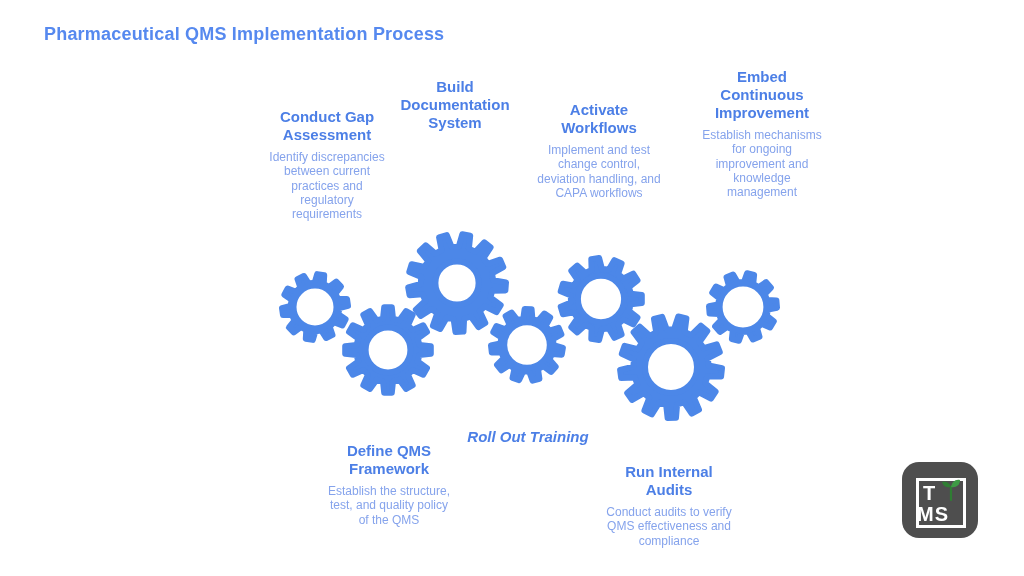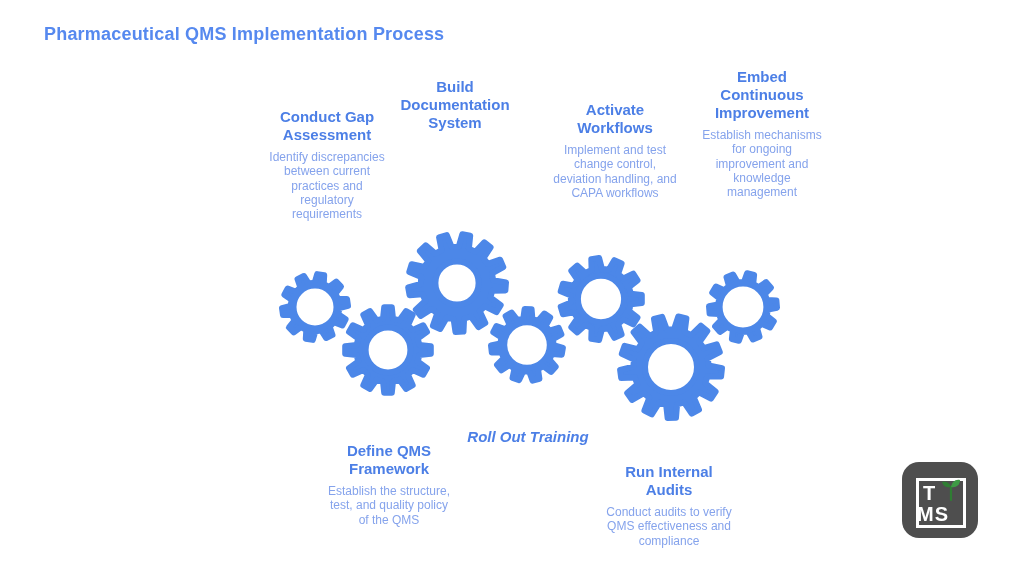--- a/index.html
+++ b/index.html
@@ -40,21 +40,21 @@
   .step .step-desc {
     margin: 6px 0 0 0;
     font-size: 12px;
     line-height: 1.19;
     color: var(--body, #85a3ec);
   }
   #step-0 { left: 269px; top: 108px; width: 116px; }
   #step-1 { left: 327px; top: 442px; width: 124px; }
   #step-2 { left: 393px; top: 78px;  width: 124px; }
   #step-3 { left: 466px; top: 428px; width: 124px; font-style: italic; }
-  #step-4 { left: 537px; top: 101px; width: 124px; margin-left: 16px; }
+  #step-4 { left: 537px; top: 101px; width: 124px; }
   #step-5 { left: 606px; top: 463px; width: 126px; }
   #step-6 { left: 681px; top: 68px;  width: 122px; margin-left: 20px; }
   #gear-canvas {
     position: absolute;
     left: 0;
     top: 0;
     width: 1024px;
     height: 576px;
   }
   #logo {

